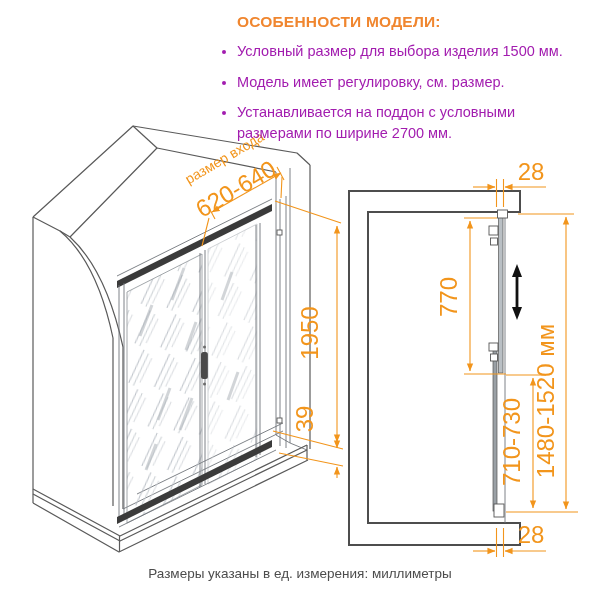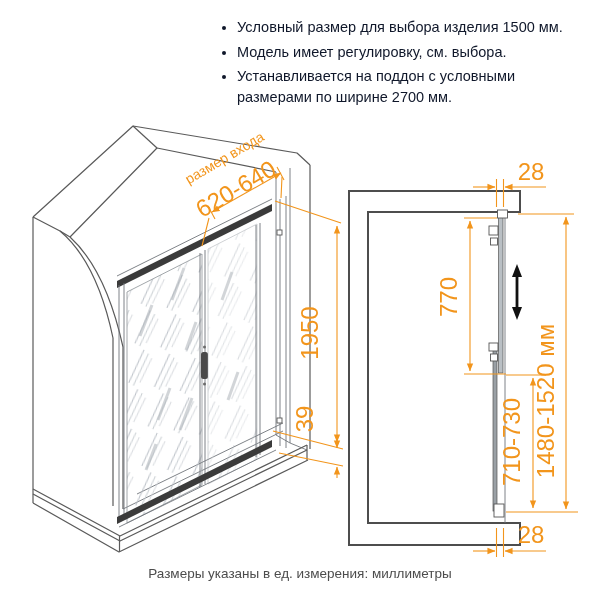--- a/index.html
+++ b/index.html
@@ -1,21 +1,21 @@
 <!DOCTYPE html>
 <html><head>
 <meta charset="utf-8">
 <style>
   html,body{margin:0;padding:0;background:#ffffff;}
   #stage{position:relative;width:600px;height:600px;background:#ffffff;overflow:hidden;
          font-family:"Liberation Sans",sans-serif;}
   #features{position:absolute;left:219px;top:13px;width:345px;}
   #features h1{margin:0 0 4px 18px;font-size:15.5px;font-weight:bold;color:#F0862F;letter-spacing:.2px;}
   #features ul{margin:2px 0 0;padding-left:18px;list-style:disc outside;}
-  #features li{font-size:14.5px;line-height:1.42;color:#0f172a;margin:4px 0 2px;}
+  #features li{font-size:14.5px;line-height:1.42;color:#a21caf;margin:10px 0 2px;}
   #caption{position:absolute;left:0;top:566px;width:600px;text-align:center;
            font-size:13.5px;color:#4c4c4c;}
   svg{position:absolute;left:0;top:0;}
   .wall{fill:none;stroke:#5a5a5a;stroke-width:1.2;stroke-linejoin:round;}
   .thin{fill:none;stroke:#70757a;stroke-width:0.9;}
   .rail{fill:#3b3b3b;stroke:none;}
   .dim{fill:none;stroke:#F2951C;stroke-width:1.1;}
   .dim-text{fill:#F2951C;font-size:24px;text-anchor:middle;}
   .dim-text-small{fill:#F2951C;font-size:14px;text-anchor:middle;}
   .frame{fill:#ffffff;stroke:#4d4d4d;stroke-width:2;stroke-linejoin:miter;}
@@ -146,21 +146,22 @@
         <text class="dim-text" transform="translate(520,442) rotate(-90)">710-730</text>
 
         <path class="dim" d="M518,214 H574 M506,512 H578"></path>
         <path class="dim" d="M566,217 V509" marker-start="url(#arrD)" marker-end="url(#arrD)"></path>
         <text class="dim-text" transform="translate(554,401) rotate(-90)">1480-1520 мм</text>
       </g>
     </g>
   </svg>
 
   <div id="features">
+    <h1>ОСОБЕННОСТИ МОДЕЛИ:</h1>
     <ul>
       <li>Условный размер для выбора изделия 1500 мм.</li>
-      <li>Модель имеет регулировку, см. выбора.</li>
+      <li>Модель имеет регулировку, см. размер.</li>
       <li>Устанавливается на поддон с условными размерами по ширине 2700 мм.</li>
     </ul>
   </div>
 
   <div id="caption">Размеры указаны в ед. измерения: миллиметры</div>
 </div>
 
 </body></html>

